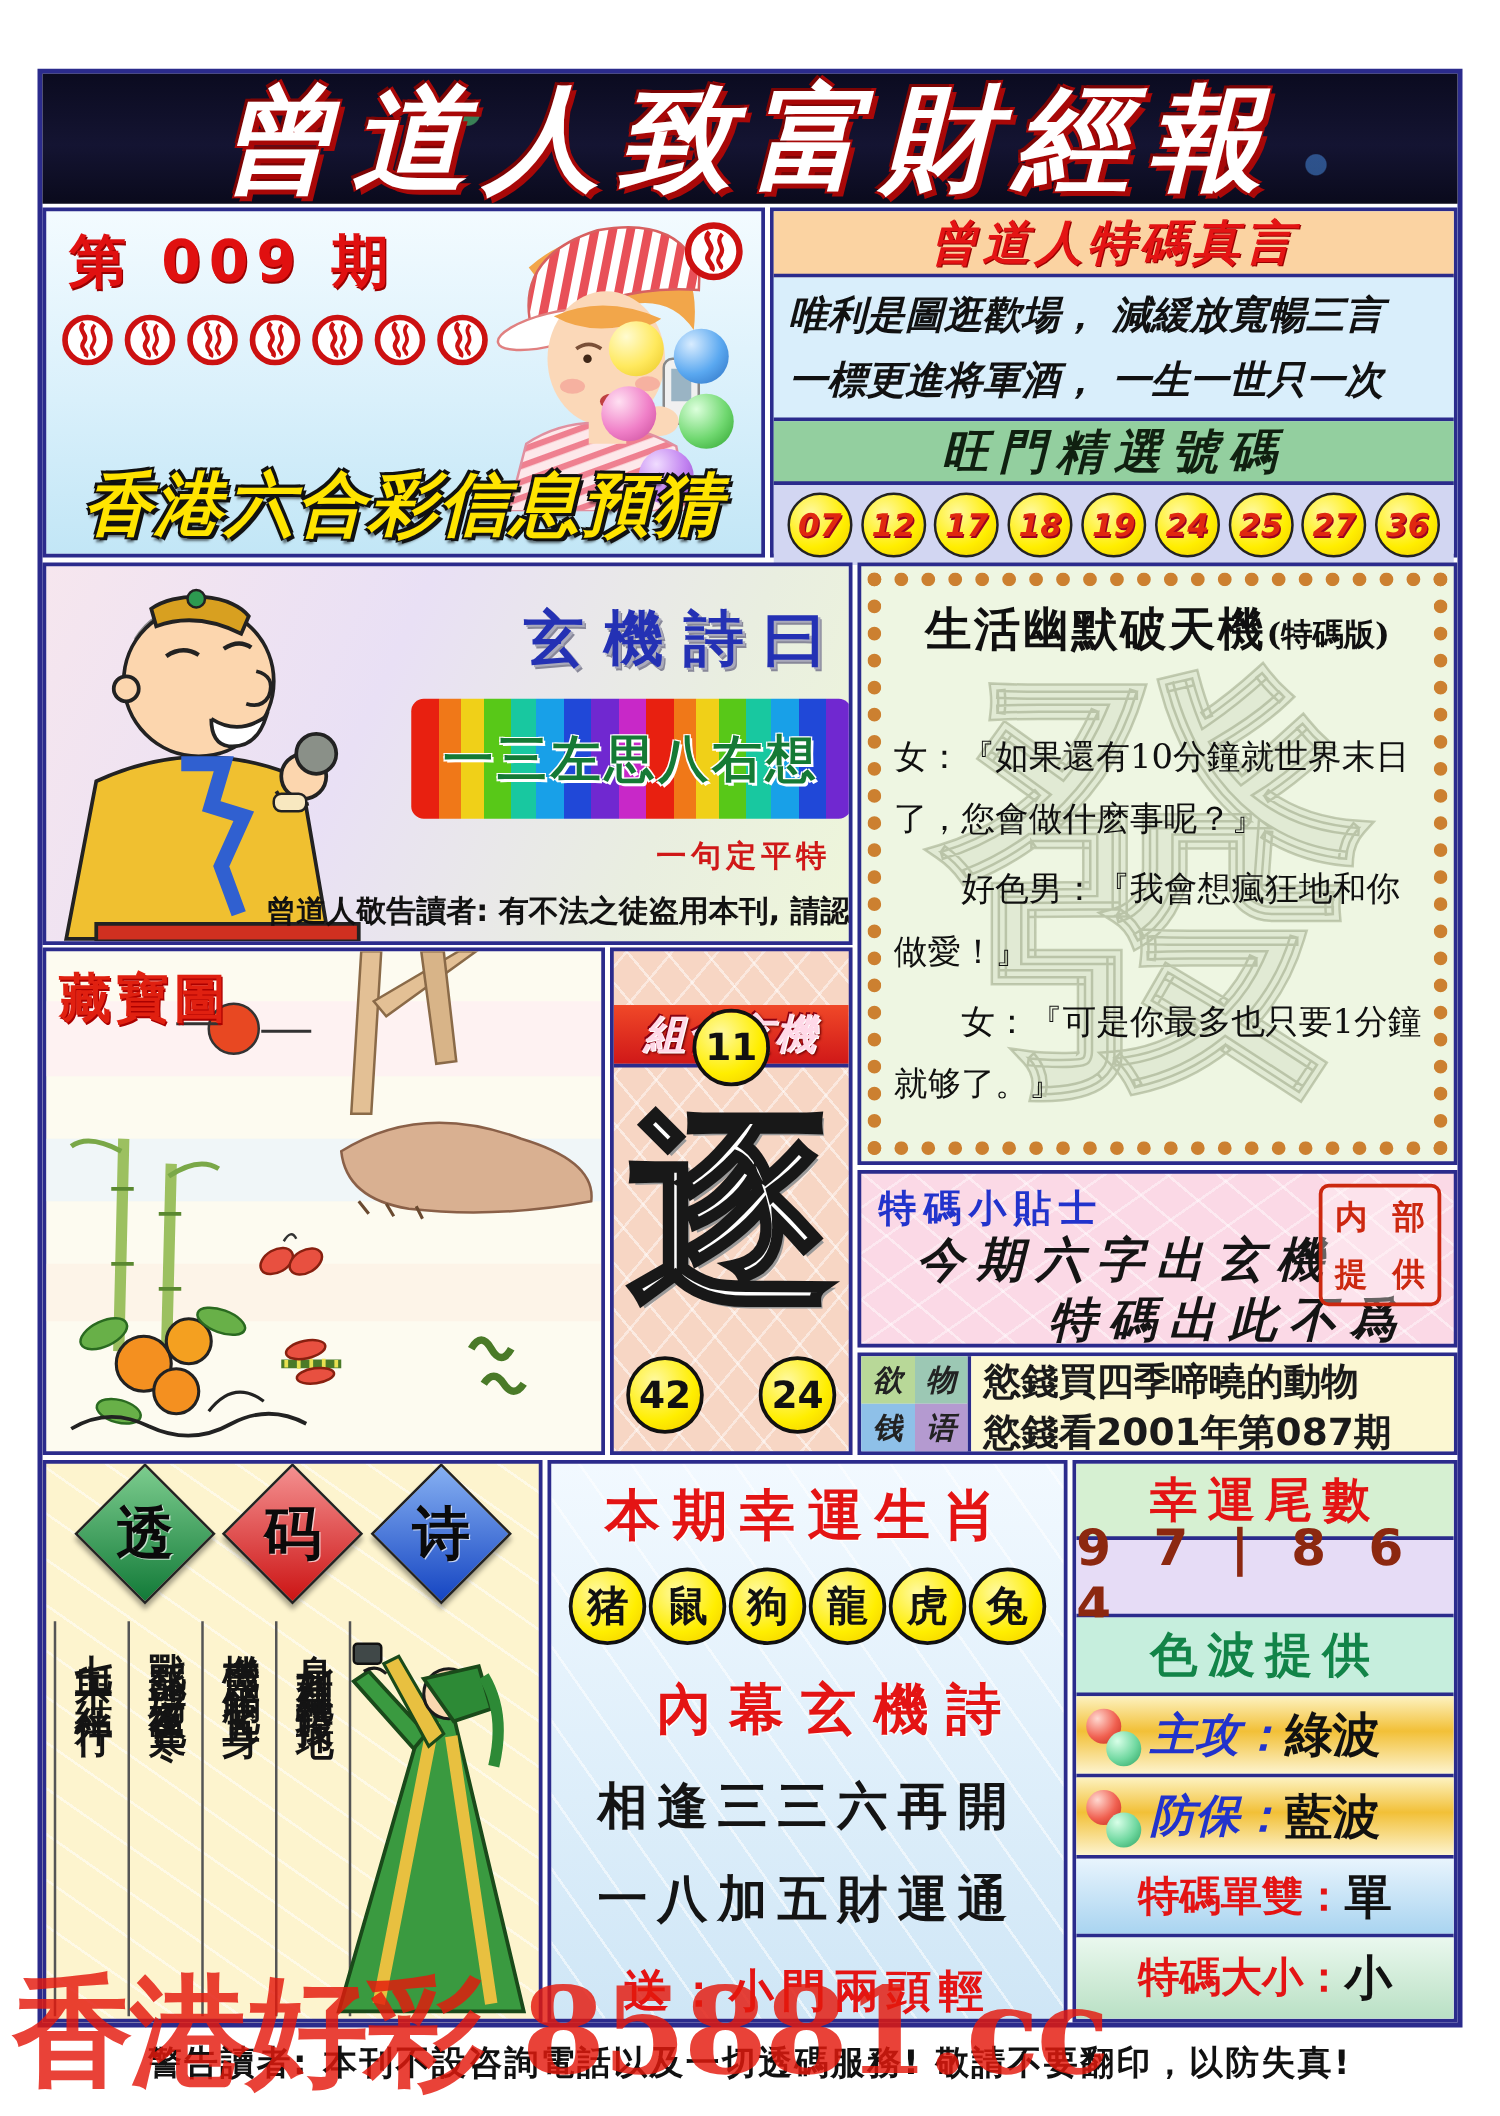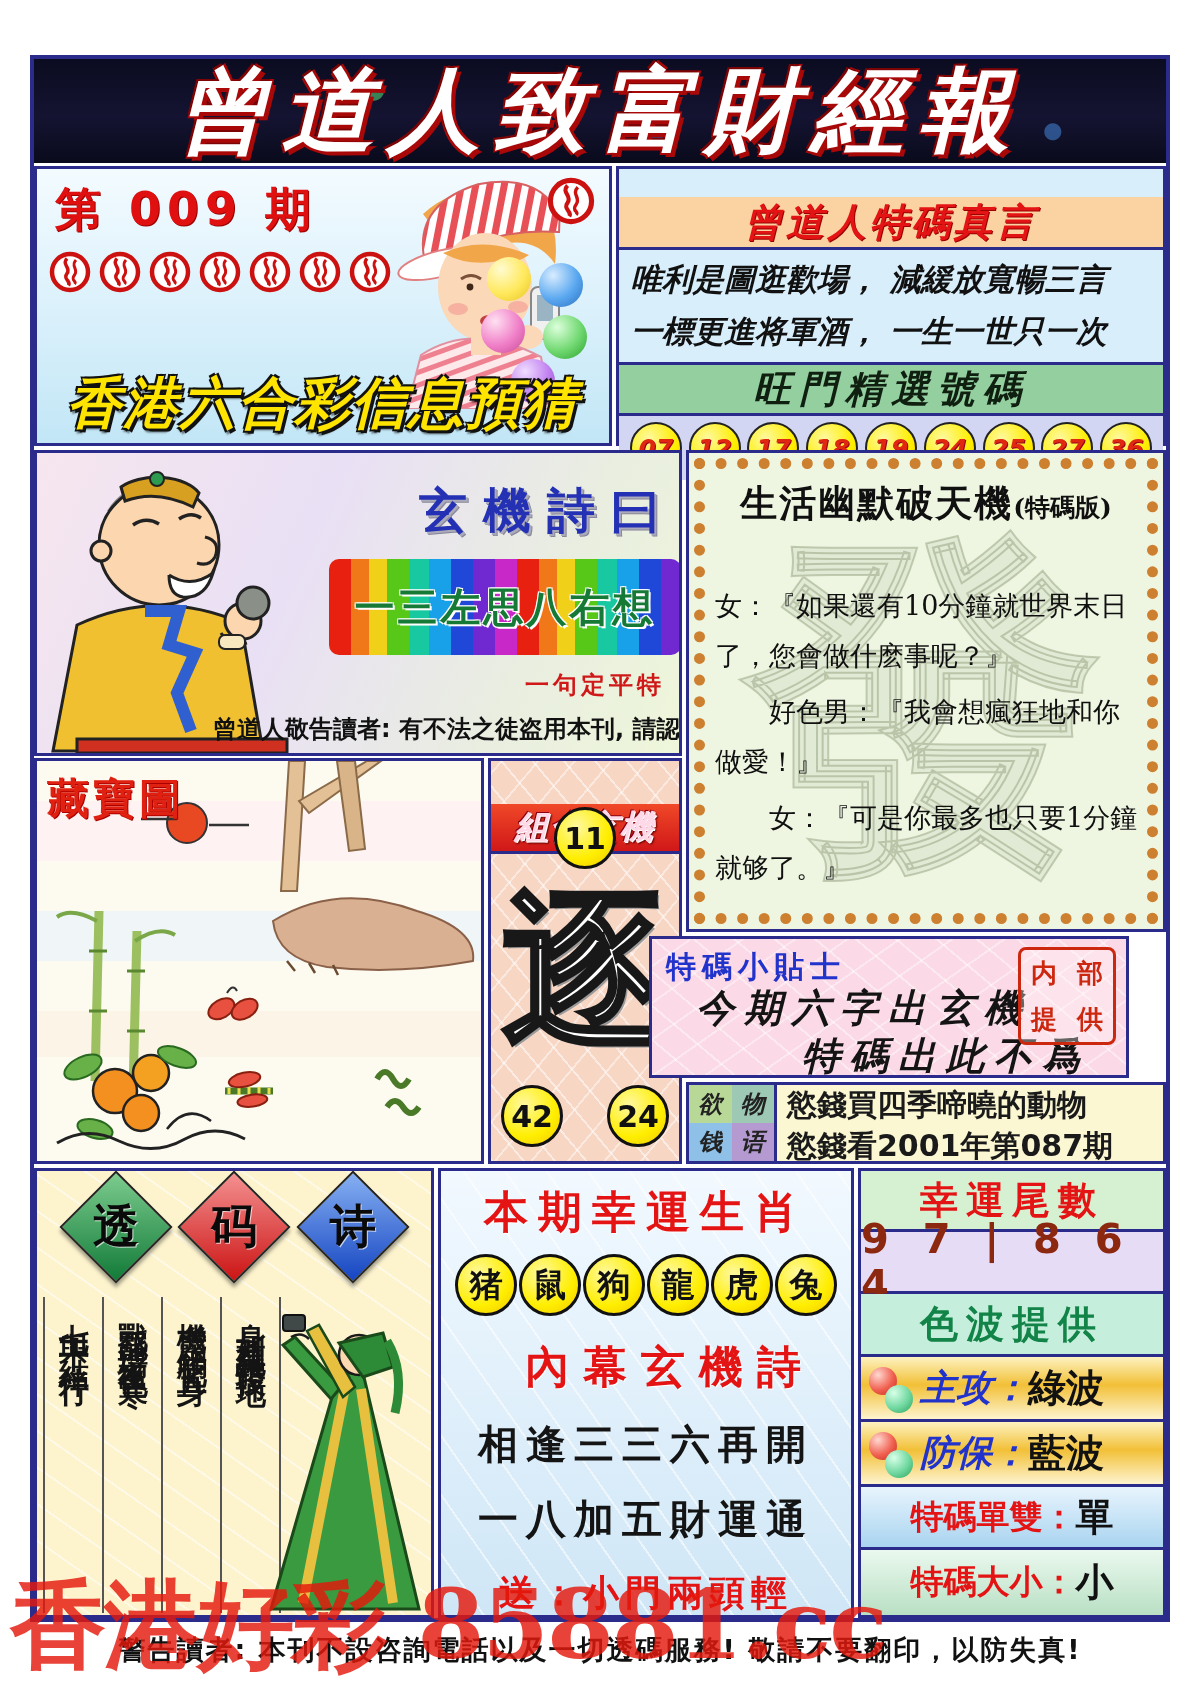--- a/index.html
+++ b/index.html
@@ -41,21 +41,21 @@
   .ball.b3{left:0;top:52px;background:radial-gradient(circle at 32% 28%,#ffe0f2,#f080c8 55%,#c84898);}
   .ball.b4{left:62px;top:58px;background:radial-gradient(circle at 32% 28%,#dcffdc,#70d870 55%,#2ba02b);}
   .ball.b5{left:30px;top:102px;background:radial-gradient(circle at 32% 28%,#f0dcff,#c080f0 55%,#8848c0);}
   .issue-title{position:absolute;left:0;bottom:2px;width:100%;text-align:center;font-size:55px;font-weight:bold;
     font-style:italic;color:#ffe400;letter-spacing:2px;white-space:nowrap;
     text-shadow:3px 3px 0 #111,-2px -2px 0 #111,2px -2px 0 #111,-2px 2px 0 #111,0 4px 2px rgba(0,0,0,.5);}
 
   
   .truth-panel{left:616px;top:166px;width:550px;height:280px;background:#d9eefb;}
   .truth-title{height:50px;background:#fbd3a2;border-bottom:3px solid #2b2b8c;display:flex;align-items:center;justify-content:center;
-    font-size:38px;font-weight:bold;font-style:italic;color:#e41414;letter-spacing:4px;text-shadow:1px 1px 0 #900;margin-top:28px;}
+    font-size:38px;font-weight:bold;font-style:italic;color:#e41414;letter-spacing:4px;text-shadow:1px 1px 0 #900;}
   .truth-verse{height:112px;background:#d9eefb;border-bottom:3px solid #2b2b8c;display:flex;flex-direction:column;
     justify-content:space-evenly;padding:0 12px;}
   .truth-verse div{font-size:31px;font-weight:bold;font-style:italic;color:#111;white-space:nowrap;}
   .numbers-title{height:48px;background:#93cf9f;border-bottom:3px solid #2b2b8c;display:flex;align-items:center;justify-content:center;
     font-size:38px;font-weight:bold;font-style:italic;color:#102010;letter-spacing:8px;}
   .numbers-row{height:64px;background:#d2d6f2;display:flex;align-items:center;justify-content:space-evenly;padding:0 4px;}
   .num-ball{width:48px;height:48px;border-radius:50%;border:2px solid #222;display:flex;align-items:center;justify-content:center;
     background:radial-gradient(circle at 35% 30%,#fff9a0,#ffee00 60%,#f0c800);
     font-size:25px;font-weight:bold;font-style:italic;color:#e02810;text-shadow:1px 1px 0 #902;}
 
@@ -82,21 +82,21 @@
   .humor-title{position:absolute;left:0;top:26px;width:100%;text-align:center;font-family:"DejaVu Serif",serif;
     color:#101010;white-space:nowrap;}
   .humor-title .main{font-size:37px;font-weight:bold;letter-spacing:2px;}
   .humor-title .suffix{font-size:25px;font-weight:bold;}
   .humor-text{position:absolute;left:26px;top:128px;width:428px;font-family:"DejaVu Serif",serif;font-size:27px;
     color:#101010;line-height:1.85;}
   .humor-text p{margin:0 0 6px 0;}
   .humor-text p.ind{text-indent:2em;}
 
   
-  .tips-panel{left:649px;top:936px;width:480px;height:142px;background:#fbd9e6;overflow:hidden;
+  .tips-panel{left:686px;top:936px;width:480px;height:142px;background:#fbd9e6;overflow:hidden;
     background-image:repeating-linear-gradient(40deg,rgba(255,255,255,.45) 0 2px,transparent 2px 26px),
       repeating-linear-gradient(-35deg,rgba(255,255,255,.4) 0 2px,transparent 2px 30px);}
   .tips-title{position:absolute;left:14px;top:8px;font-size:30px;font-weight:bold;color:#2233cc;letter-spacing:6px;
     font-family:"DejaVu Serif",serif;}
   .tips-line1{position:absolute;left:44px;top:44px;font-size:38px;font-weight:bold;font-style:italic;color:#141414;
     letter-spacing:10px;font-family:"DejaVu Serif",serif;}
   .tips-line2{position:absolute;left:150px;top:92px;font-size:38px;font-weight:bold;font-style:italic;color:#141414;
     letter-spacing:10px;font-family:"DejaVu Serif",serif;}
   .stamp{position:absolute;right:10px;top:8px;width:92px;height:92px;border:3px solid #cc2810;border-radius:8px;
     display:grid;grid-template-columns:1fr 1fr;background:rgba(255,245,245,.35);}

